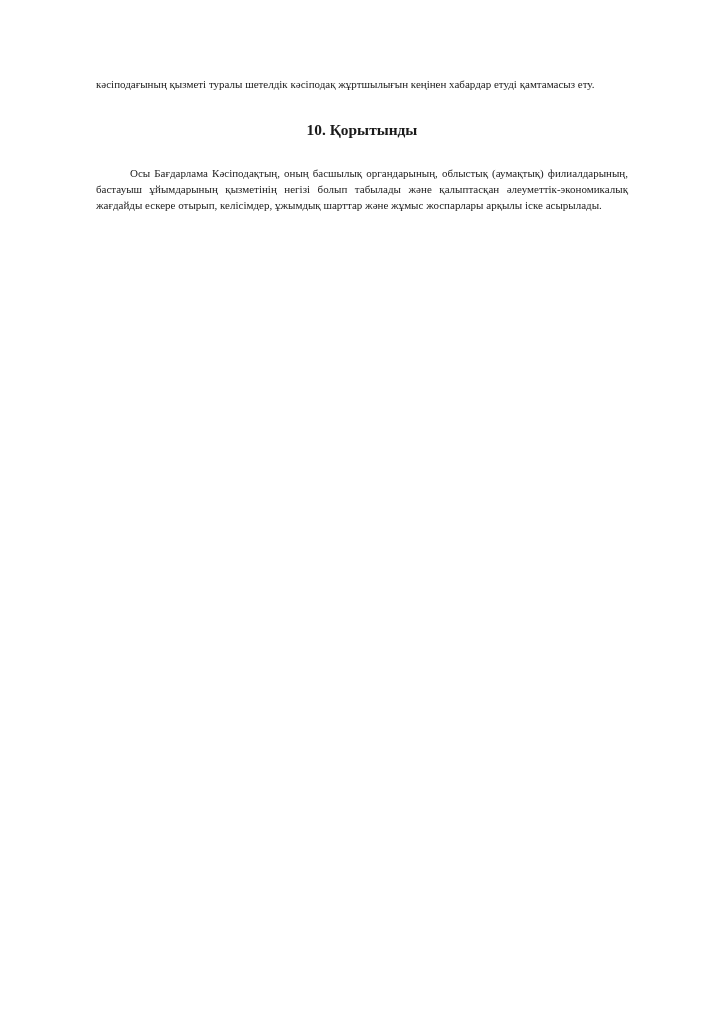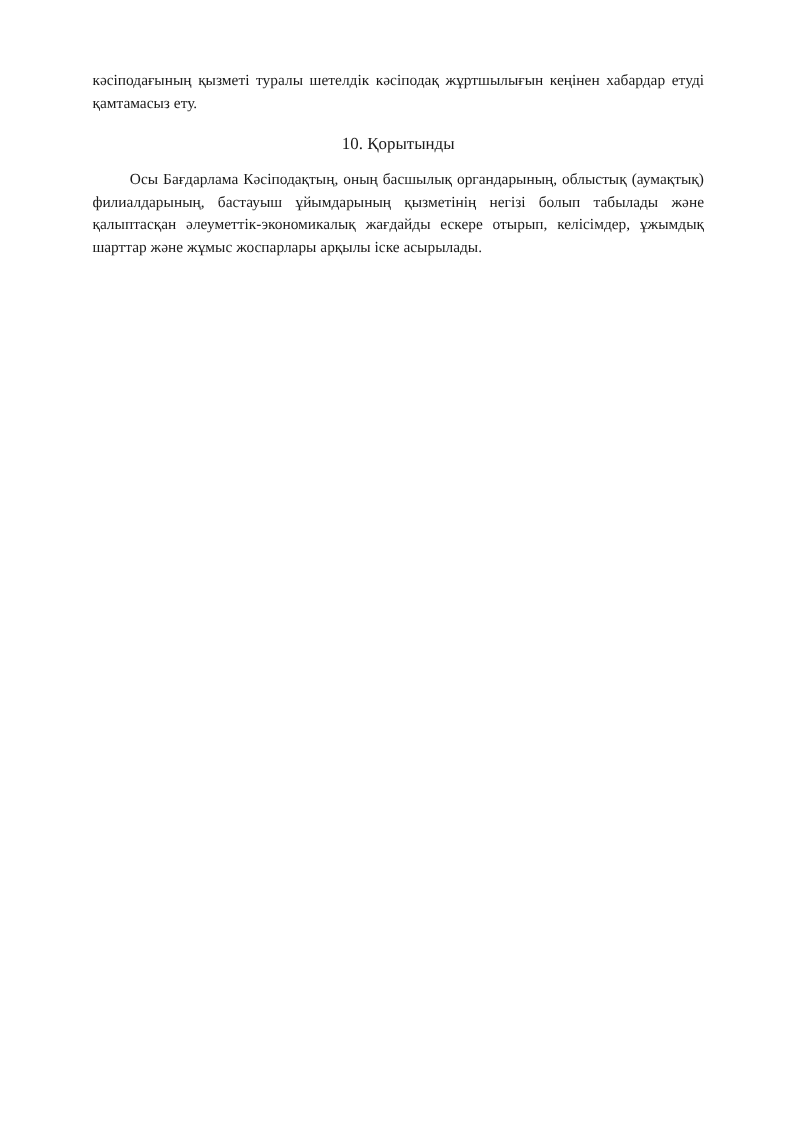--- a/index.html
+++ b/index.html
@@ -23,36 +23,36 @@
     height: 1024px;
     background: #ffffff;
   }
   .content {
     position: absolute;
     left: 84px;
     top: 64px;
     width: 556px;
   }
   .para {
-    font-size: 14px;
+    font-size: 11px;
     line-height: 1.47;
     text-align: justify;
     text-align-last: left;
-    margin: 0;
+    margin: 12px;
     hyphens: none;
   }
   .para.continued {
     text-indent: 0;
   }
   .para.indented {
     text-indent: 34px;
   }
   .heading {
     font-size: 15.4px;
-    font-weight: normal;
+    font-weight: bold;
     text-align: center;
     margin: 0;
     padding: 0;
   }
   .gap-before-heading { height: 17px; }
   .gap-after-heading  { height: 14px; }
 </style>
 </head>
 <body>
 

